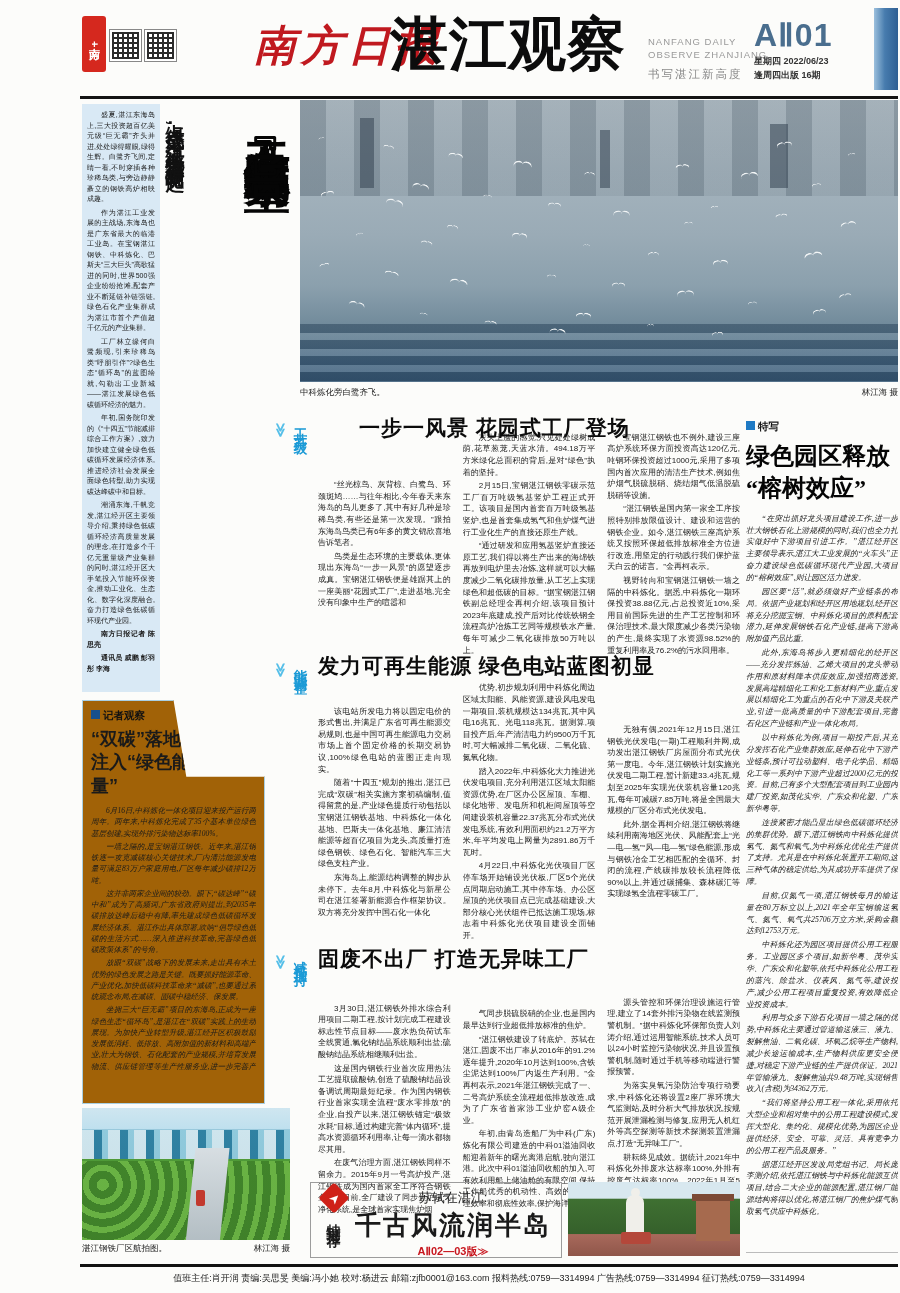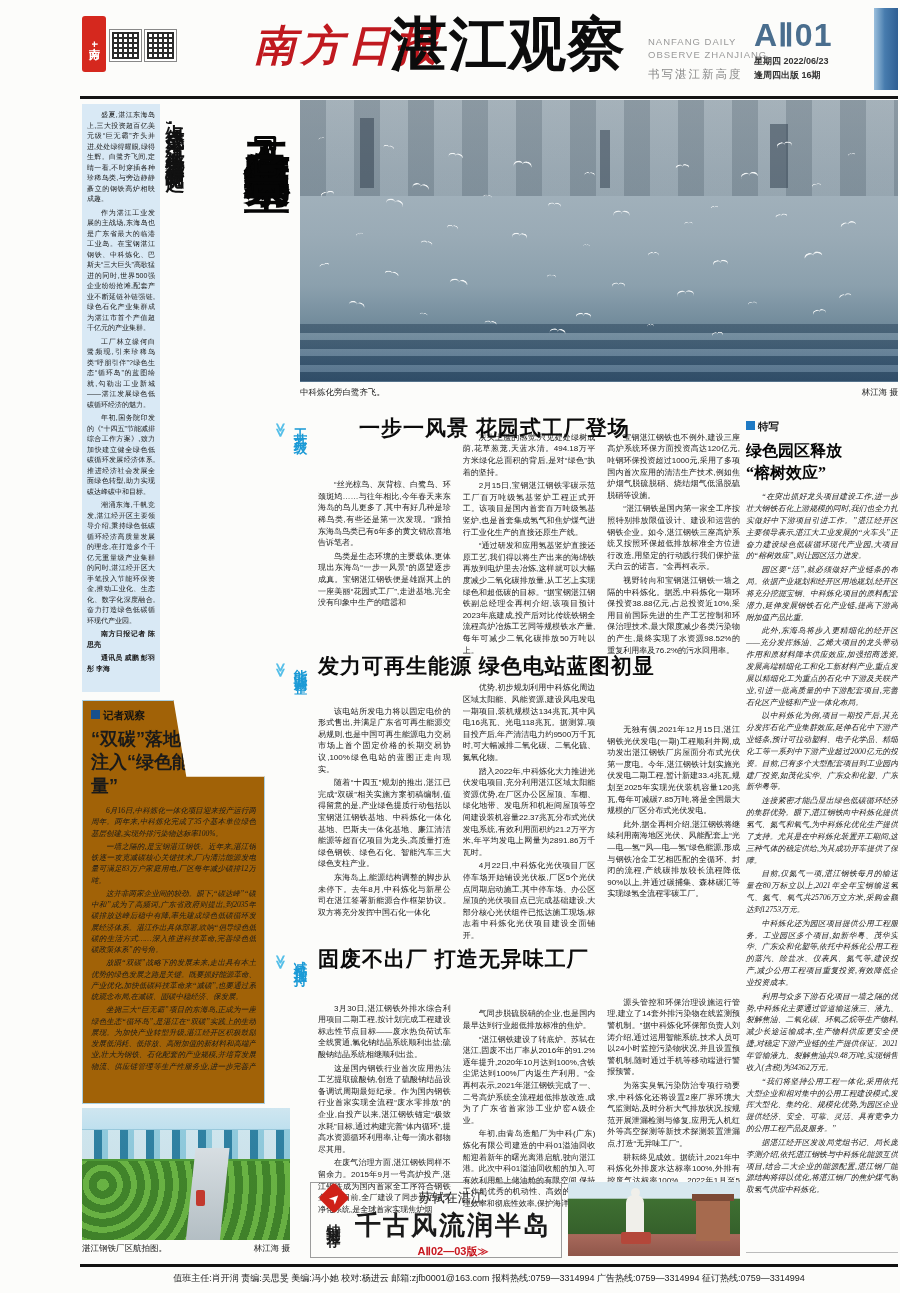--- a/index.html
+++ b/index.html
@@ -74,21 +74,21 @@
   
   .sec-label{width:16px;writing-mode:vertical-rl;color:#1b9ad6;font-weight:900;
              font-size:13.5px;letter-spacing:4px;text-align:left;}
   .sec-label .chev{writing-mode:horizontal-tb;display:block;color:#56bfe8;font-size:14px;
                    transform:rotate(90deg);margin-top:6px;font-weight:900;}
   .sec-title{font-size:21px;font-weight:900;letter-spacing:1px;color:#0b0b0b;margin:0;}
   .sec-cols{display:flex;gap:12px;font-size:8px;line-height:1.45;align-items:center;}
   .sec-cols .col{flex:1;overflow:hidden;}
   
   .feature{left:746px;top:420px;width:152px;height:830px;}
-  .feat-title{font-family:"Liberation Serif",serif;font-weight:900;font-size:16px;
+  .feat-title{font-family:"Liberation Serif",serif;font-weight:900;font-size:24px;
               line-height:1.35;margin:6px 0 8px;color:#050505;}
   .feat-body{font-family:"Liberation Serif",serif;font-style:italic;font-size:7.8px;
              line-height:1.52;height:712px;overflow:hidden;text-align:justify;}
   .feat-rule{left:746px;top:1252px;width:152px;height:1px;background:#bbb;}
   
   .promo{left:310px;top:1182px;width:432px;height:76px;display:flex;gap:6px;}
   .promo-box{width:252px;border:1px solid #9c9c9c;display:flex;box-sizing:border-box;padding:4px 6px;}
   .promo-left{width:34px;display:flex;flex-direction:column;align-items:center;gap:4px;}
   .promo-icon{width:22px;height:22px;background:#cf2118;border-radius:3px;color:#fff;
               display:flex;align-items:center;justify-content:center;font-size:13px;transform:rotate(-45deg);}

